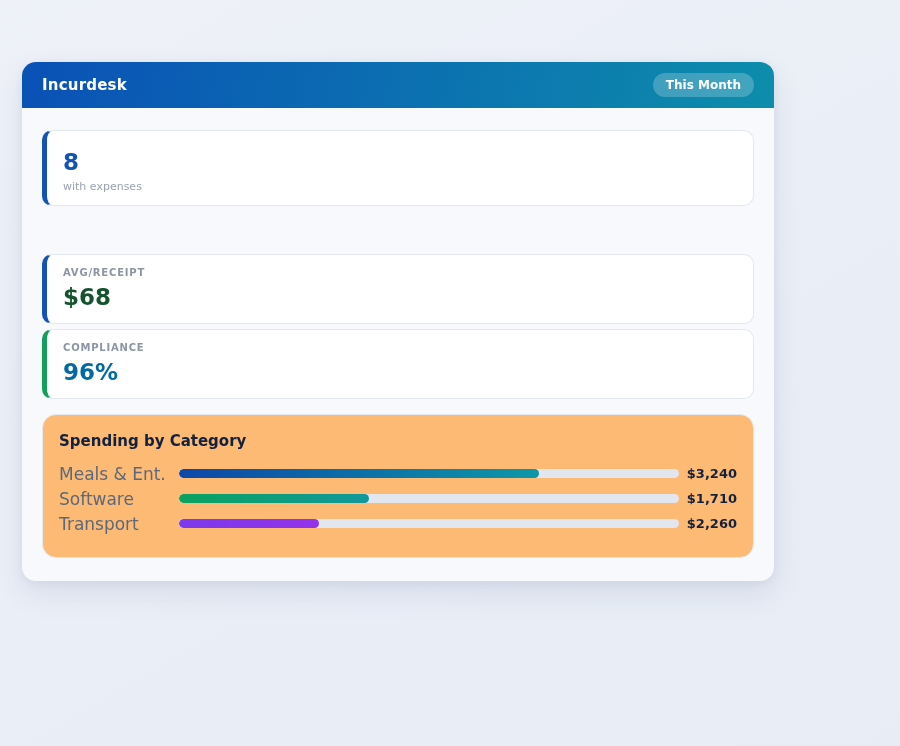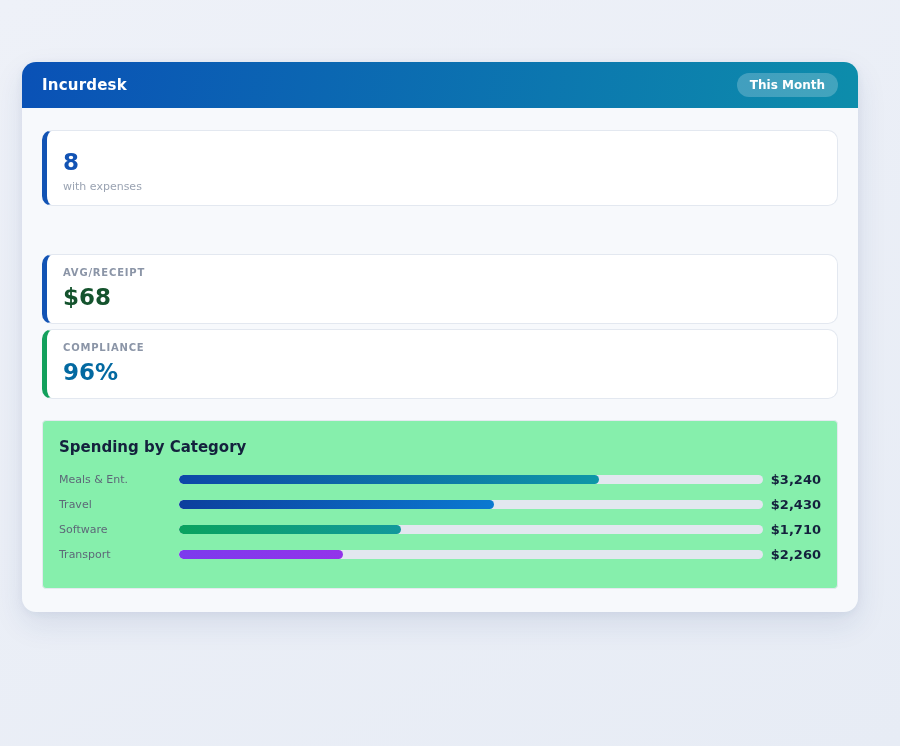--- a/index.html
+++ b/index.html
@@ -3,21 +3,21 @@
 <meta charset="utf-8">
 <style>
   * { margin:0; padding:0; box-sizing:border-box; }
   html,body { width:900px; height:746px; overflow:hidden; }
   body {
     font-family:"DejaVu Sans","Liberation Sans",sans-serif;
     background:linear-gradient(150deg,#eef1f8 0%,#e7ecf5 100%);
     position:relative;
   }
   .panel {
-    position:absolute; left:22px; top:62px; width:836px;
+    position:absolute; left:22px; top:62px; width:752px;
     background:#f7f9fc; border-radius:14px;
     box-shadow:0 12px 30px rgba(30,60,120,.10), 0 2px 8px rgba(30,60,120,.06);
   }
   .app-header {
     height:46px; display:flex; align-items:center; justify-content:space-between;
     padding:0 20px; border-radius:14px 14px 0 0;
     background:linear-gradient(100deg,#0a51b6 0%,#0d8dab 100%);
   }
   .app-title { color:#fff; font-size:15px; font-weight:bold; letter-spacing:.2px; }
   .period-badge {
@@ -27,26 +27,26 @@
   }
   .content { padding:22px 20px 23px; }
   .stat-card {
     background:#fff; border:1px solid #e3e8f0; border-left:5px solid #1253b4;
     border-radius:10px; padding:12px 16px; margin-bottom:5px;
   }
   .stat-label { font-size:10px; font-weight:bold; letter-spacing:.8px; color:#8b95a7; }
   .stat-value { font-size:23px; line-height:27px; font-weight:bold; color:#1253b4; margin-top:6px; }
   .stat-sub { font-size:11px; color:#9aa3b2; margin-top:4px; }
   .chart-card {
-    background:#86efac; border:1px solid #e5e9f0; border-radius:4px;
-    margin-top:21px; padding:17px 16px 21px;
+    background:#fdba74; border:1px solid #e5e9f0; border-radius:14px;
+    margin-top:15px; padding:17px 16px 21px;
   }
   .chart-title { font-size:15px; font-weight:bold; color:#14213d; margin-bottom:11px; }
   .chart-row { display:grid; grid-template-columns:120px 1fr 58px; align-items:center; height:25px; }
-  .chart-row-label { font-size:11px; color:#5d6878; }
+  .chart-row-label { font-size:17px; color:#5d6878; }
   .bar-track { height:9px; border-radius:5px; background:#e2e7ef; position:relative; overflow:hidden; }
   .bar-fill { position:absolute; left:0; top:0; bottom:0; border-radius:5px; }
   .chart-row-value { font-size:13px; font-weight:bold; color:#14213d; text-align:right; }
 </style>
 </head>
 <body>
 
 <div class="panel">
   <div class="app-header">
     <div class="app-title">Incurdesk</div>
@@ -76,27 +76,20 @@
       <div class="chart-title">Spending by Category</div>
       <div id="chart-rows">
   <div class="chart-row">
     <div class="chart-row-label">Meals &amp; Ent.</div>
     <div class="bar-track" style="background: rgb(226, 231, 239);">
       <div class="bar-fill" style="width: 72%; background: linear-gradient(90deg, rgb(13, 71, 168), rgb(14, 151, 167));"></div>
     </div>
     <div class="chart-row-value">$3,240</div>
   </div>
 
-  <div class="chart-row">
-    <div class="chart-row-label">Travel</div>
-    <div class="bar-track" style="background: rgb(226, 231, 239);">
-      <div class="bar-fill" style="width: 54%; background: linear-gradient(90deg, rgb(12, 63, 157), rgb(11, 121, 209));"></div>
-    </div>
-    <div class="chart-row-value">$2,430</div>
-  </div>
 
   <div class="chart-row">
     <div class="chart-row-label">Software</div>
     <div class="bar-track" style="background: rgb(226, 231, 239);">
       <div class="bar-fill" style="width: 38%; background: linear-gradient(90deg, rgb(10, 162, 95), rgb(18, 152, 156));"></div>
     </div>
     <div class="chart-row-value">$1,710</div>
   </div>
 
   <div class="chart-row">

